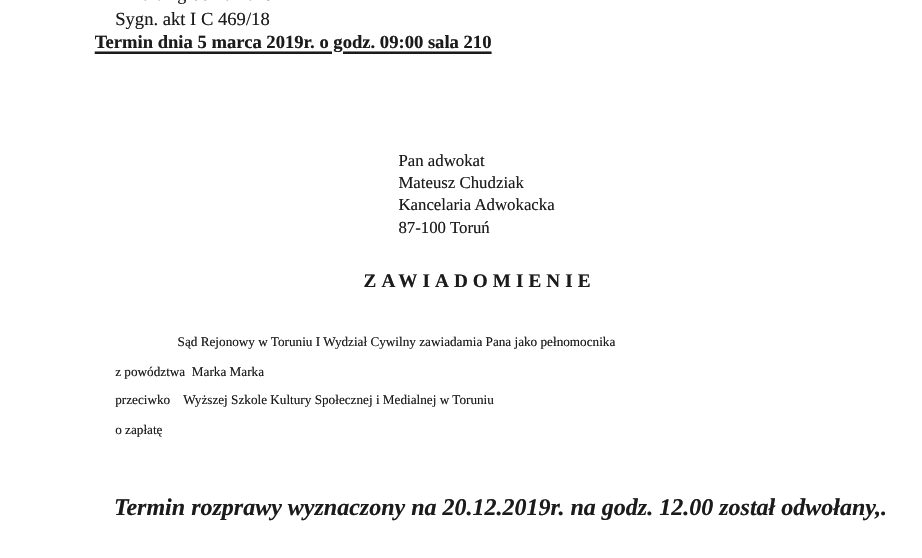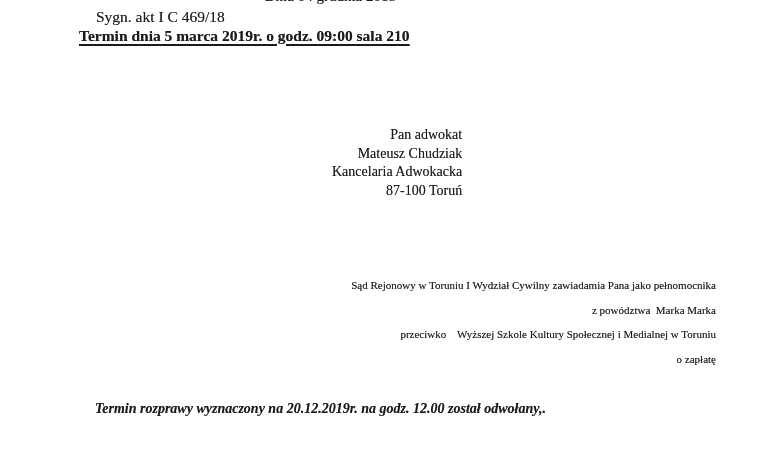--- a/index.html
+++ b/index.html
@@ -11,21 +11,20 @@
     position: relative;
     width: 768px;
     height: 465px;
     background: #ffffff;
     overflow: hidden;
     font-family: "Liberation Serif", "DejaVu Serif", serif;
     color: #1b1b1b;
   }
   .page * {
     text-shadow: 0 0 0.5px rgba(30,30,30,0.55);
-    text-align: right;
   }
   .cropped-line {
     position: absolute;
     left: 96px;
     top: 0;
     height: 5px;
     width: 300px;
     overflow: hidden;
   }
   .cropped-line span {
@@ -85,22 +84,22 @@
   }
   .body-par div {
     white-space: pre;
   }
   .body-par .indent {
     text-indent: 52px;
   }
   .cancellation-note {
     position: absolute;
     left: 95px;
-    top: 401px;
-    font-size: 14px;
+    top: 412px;
+    font-size: 20px;
     font-weight: bold;
     font-style: italic;
     white-space: pre;
   }
 </style>
 </head>
 <body>
 
 <div class="page">
 
@@ -112,20 +111,21 @@
 
   <div class="hearing-header">Termin dnia 5 marca 2019r. o godz. 09:00 sala 210</div>
 
   <div class="addressee">
     <div>Pan adwokat</div>
     <div>Mateusz Chudziak</div>
     <div>Kancelaria Adwokacka</div>
     <div>87-100 Toruń</div>
   </div>
 
+  <div class="doc-title">ZAWIADOMIENIE</div>
 
   <div class="body-par">
     <div class="indent">Sąd Rejonowy w Toruniu I Wydział Cywilny zawiadamia Pana jako pełnomocnika</div>
     <div>z powództwa  Marka Marka</div>
     <div>przeciwko    Wyższej Szkole Kultury Społecznej i Medialnej w Toruniu</div>
     <div>o zapłatę</div>
   </div>
 
   <div class="cancellation-note">Termin rozprawy wyznaczony na 20.12.2019r. na godz. 12.00 został odwołany,.</div>
 

